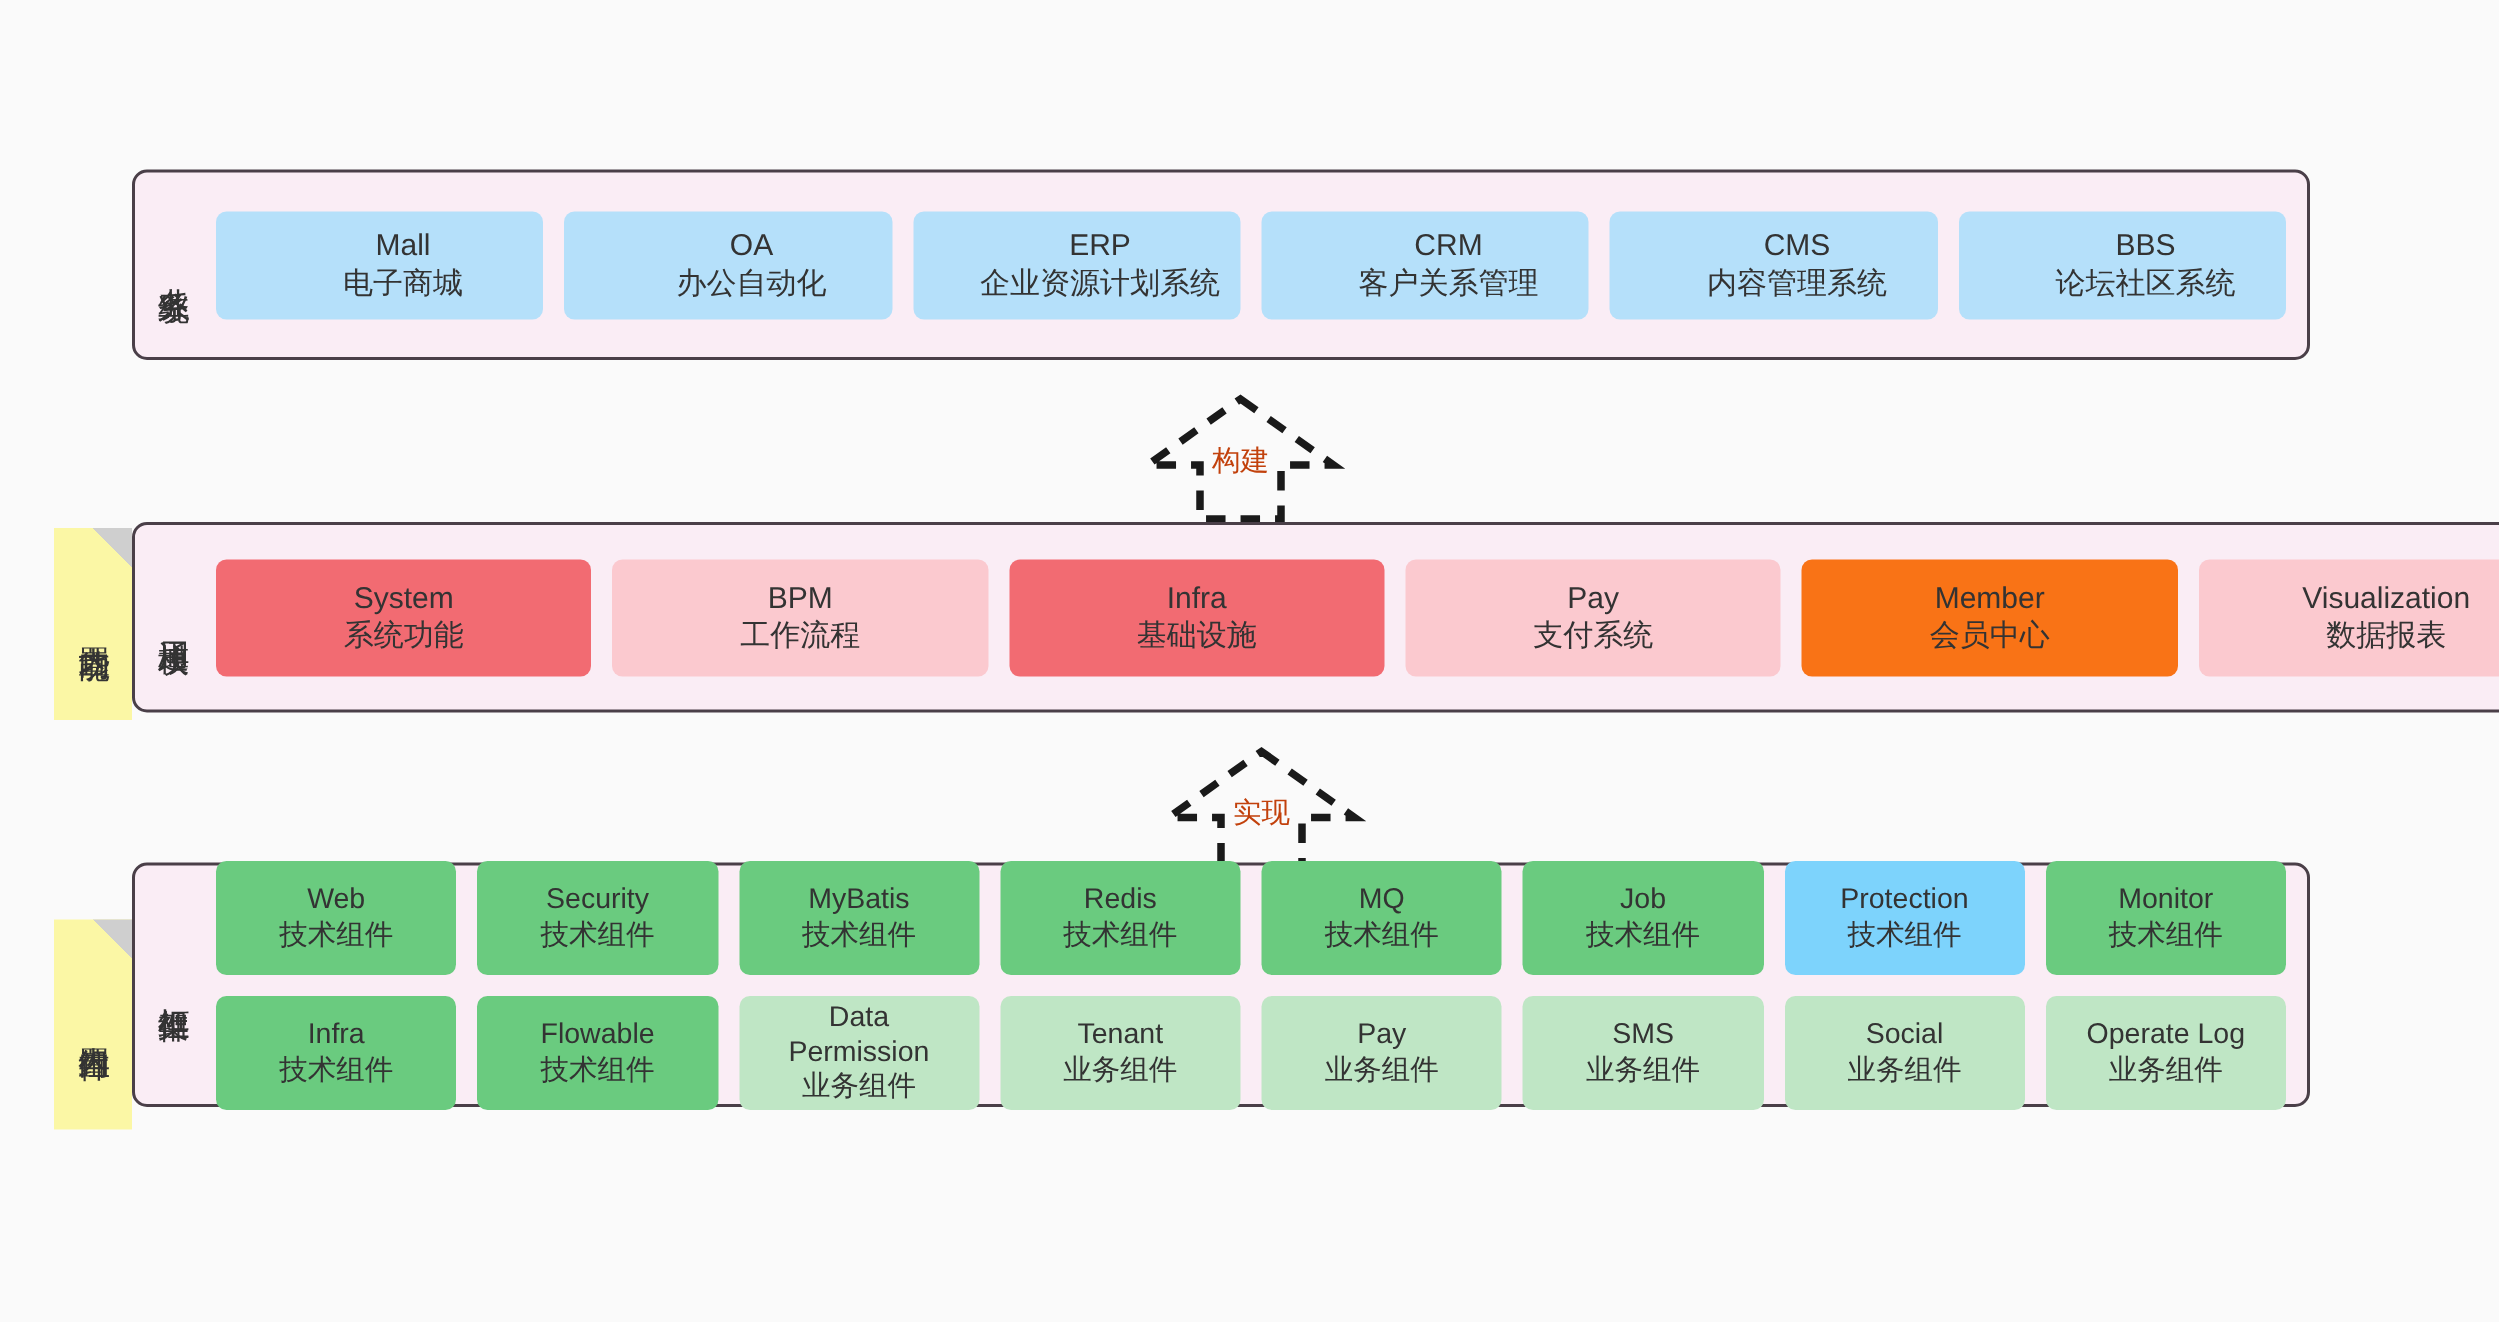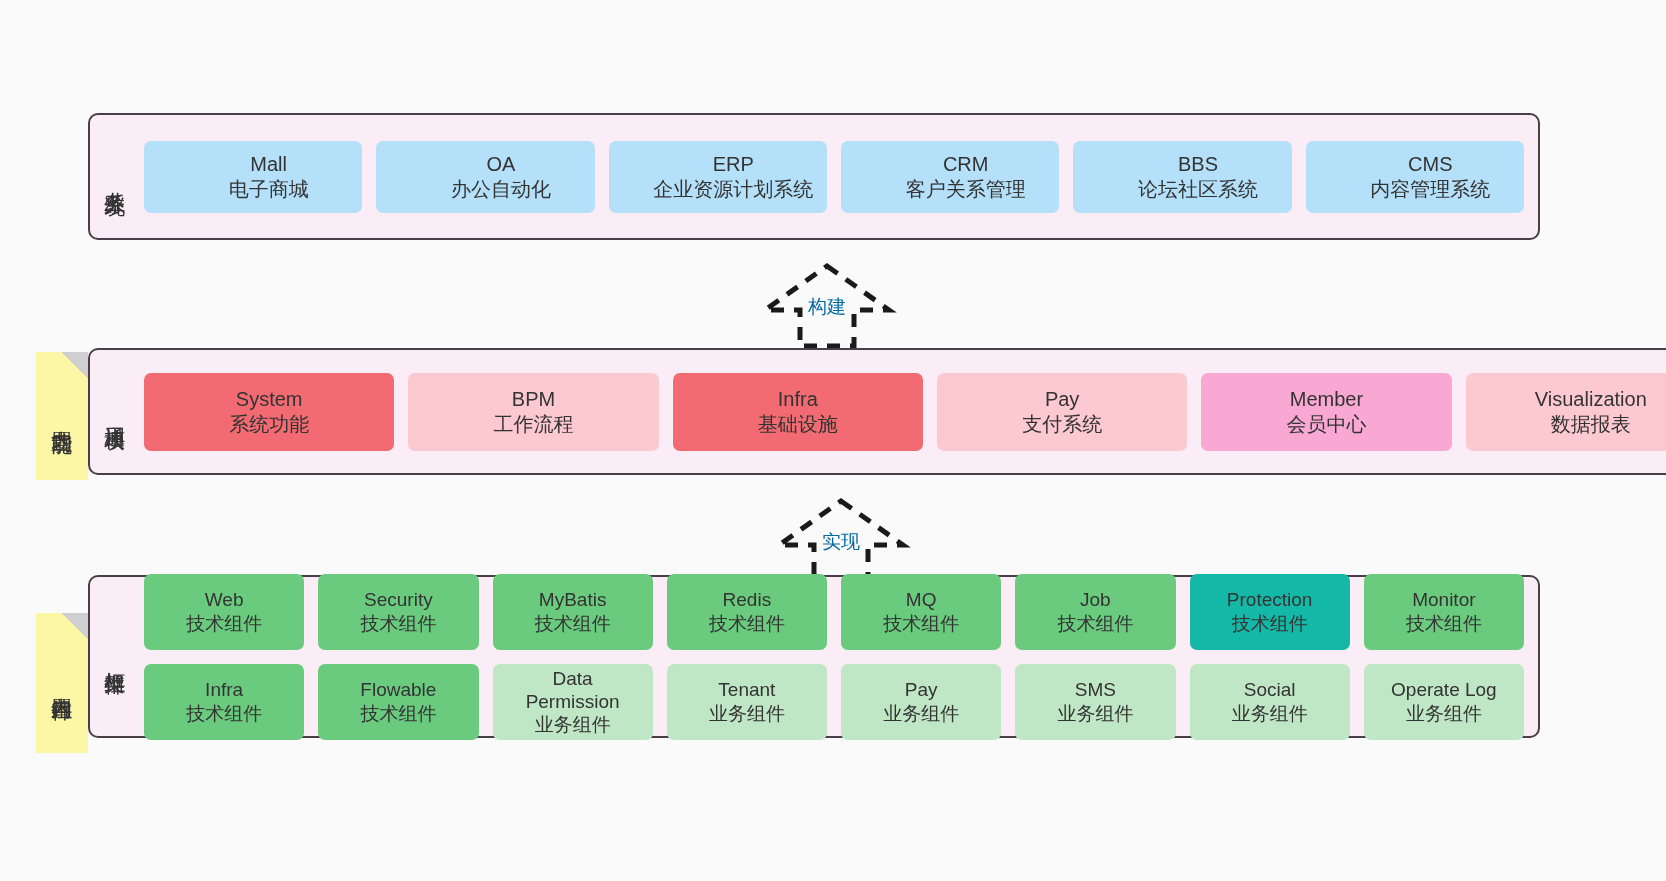--- a/index.html
+++ b/index.html
@@ -135,21 +135,21 @@
   .uml-arrow {
     position: absolute;
     user-select: none;
   }
   .uml-arrow svg { display: block; overflow: visible; }
   .uml-arrow .arrow-label {
     position: absolute;
     left: 50%;
     transform: translateX(-50%);
     font-size: 19px;
-    color: #0369a1;
+    color: #c2410c;
     background: #fafafa;
     padding: 0 2px;
     white-space: nowrap;
   }
   #arrow-build { left: 758px; top: 262px; width: 138px; height: 86px; }
   #arrow-build .arrow-label { top: 32px; }
   #arrow-impl { left: 772px; top: 497px; width: 138px; height: 86px; }
   #arrow-impl .arrow-label { top: 32px; }
 </style>
 </head>
@@ -176,27 +176,27 @@
           <span class="l1">ERP</span>
           <span class="l2">企业资源计划系统</span>
         </div>
 
         <div class="node" style="background:#B5E0FA">
           <span class="l1">CRM</span>
           <span class="l2">客户关系管理</span>
         </div>
 
         <div class="node" style="background:#B5E0FA">
+          <span class="l1">CMS</span>
+          <span class="l2">内容管理系统</span>
+        </div>
+
+        <div class="node" style="background:#B5E0FA">
           <span class="l1">BBS</span>
           <span class="l2">论坛社区系统</span>
-        </div>
-
-        <div class="node" style="background:#B5E0FA">
-          <span class="l1">CMS</span>
-          <span class="l2">内容管理系统</span>
         </div>
 
       </div>
     </div>
   </div>
 
   <div class="uml-arrow" id="arrow-build">
     <svg width="138" height="86" viewBox="0 0 138 86" fill="none">
       <path d="M69 4 L131 48 L96 48 L96 84 L42 84 L42 48 L7 48 Z" stroke="#1a1a1a" stroke-width="5" stroke-dasharray="13 10" stroke-linejoin="miter" fill="none"></path>
     </svg>
@@ -225,21 +225,21 @@
         <div class="node" style="background:#F26B72">
           <span class="l1">Infra</span>
           <span class="l2">基础设施</span>
         </div>
 
         <div class="node" style="background:#FBC9CF">
           <span class="l1">Pay</span>
           <span class="l2">支付系统</span>
         </div>
 
-        <div class="node" style="background:#f9a8d4">
+        <div class="node" style="background:#f97316">
           <span class="l1">Member</span>
           <span class="l2">会员中心</span>
         </div>
 
         <div class="node" style="background:#FBC9CF">
           <span class="l1">Visualization</span>
           <span class="l2">数据报表</span>
         </div>
 
       </div>
@@ -279,21 +279,21 @@
           <span class="l2">技术组件</span>
         </div>
         <div class="node" style="background:#6ACB7F">
           <span class="l1">MQ</span>
           <span class="l2">技术组件</span>
         </div>
         <div class="node" style="background:#6ACB7F">
           <span class="l1">Job</span>
           <span class="l2">技术组件</span>
         </div>
-        <div class="node" style="background:#14b8a6">
+        <div class="node" style="background:#7dd3fc">
           <span class="l1">Protection</span>
           <span class="l2">技术组件</span>
         </div>
         <div class="node" style="background:#6ACB7F">
           <span class="l1">Monitor</span>
           <span class="l2">技术组件</span>
         </div>
       </div>
 
       <div class="node-row">

